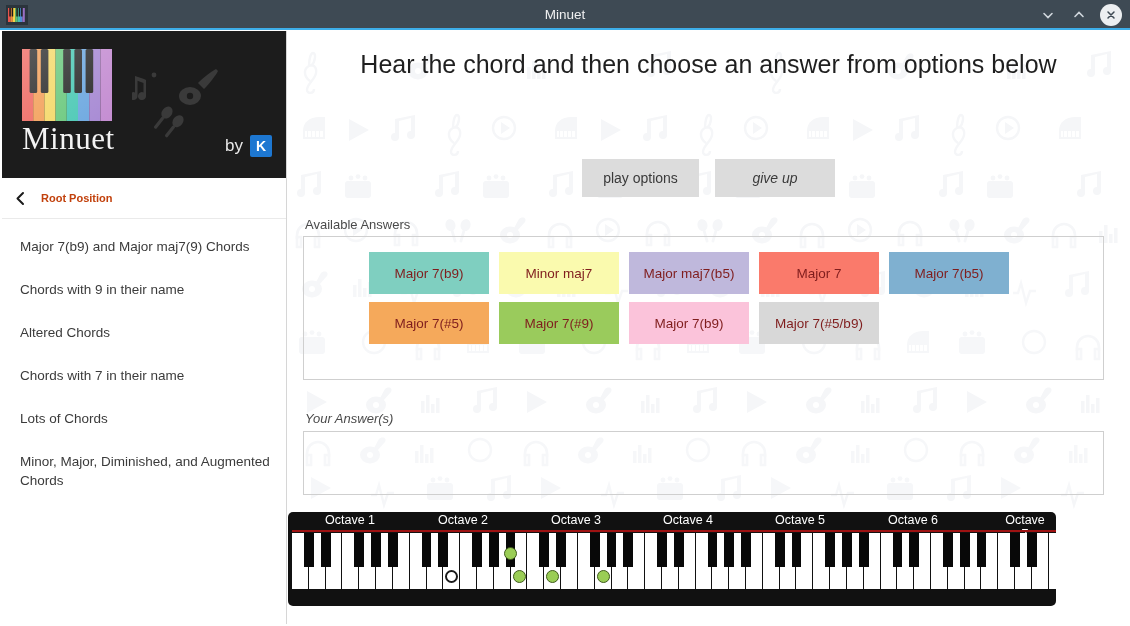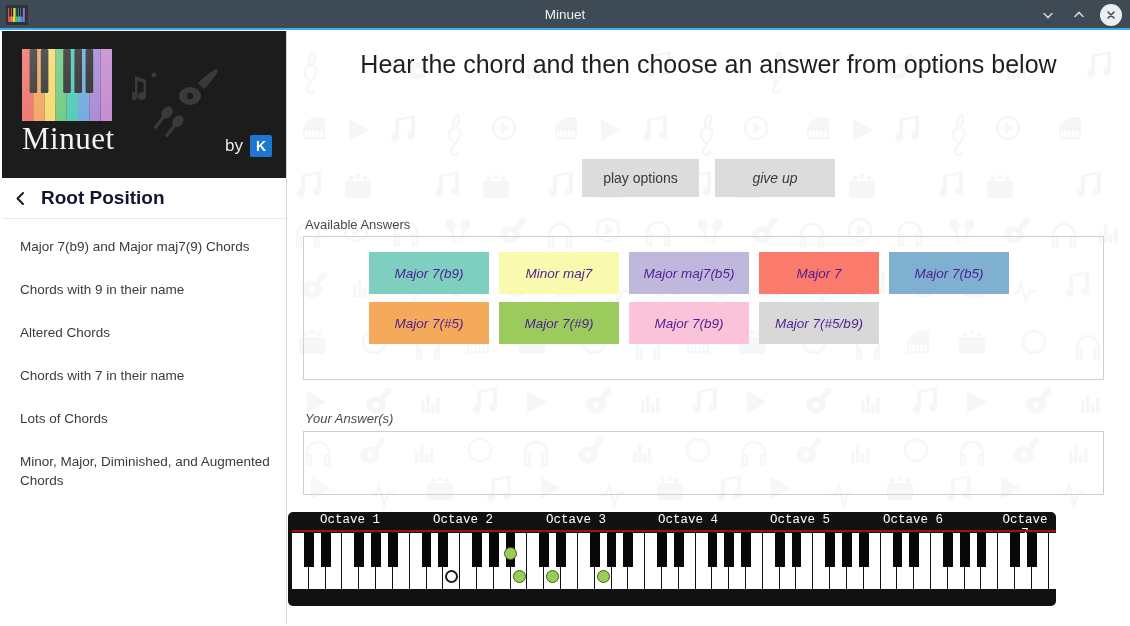--- a/index.html
+++ b/index.html
@@ -58,21 +58,21 @@
     display:flex;align-items:center;justify-content:center;
     color:#fff;font-size:14px;font-weight:bold;line-height:1;
   }
   .logo-deco{position:absolute;left:130px;top:38px;opacity:.13;}
 
   .sb-head{
     height:40px;display:flex;align-items:center;gap:14px;padding:0 0 0 12px;
     border-bottom:1px solid #eaeaea;
   }
   .sb-back{color:#1b1b1b;display:flex;align-items:center;}
-  .sb-head-label{font-size:19px;font-weight:bold;color:#0f172a;}
+  .sb-head-label{font-size:11px;font-weight:bold;color:#c2410c;}
 
   .sb-list{padding-top:6px;}
   .sb-item{
     padding:12px 16px 12px 18px;font-size:13.5px;color:#3b3b3b;line-height:19px;
     cursor:pointer;
   }
 
   
   .main{
     position:absolute;left:287px;top:31px;width:843px;height:593px;
@@ -103,31 +103,31 @@
     position:absolute;background:rgba(255,255,255,0.18);border:1px solid #cfcfcf;
   }
 
   #answers-label{left:18px;top:186px;}
   #answers-box{left:16px;top:205px;width:799px;height:142px;}
 
   .ans-grid{position:absolute;left:16px;top:205px;width:799px;height:142px;padding:16px 0 0 66px;box-sizing:border-box;}
   .ans-row{display:flex;gap:10px;margin-bottom:8px;}
   .ans-btn{
     width:120px;height:42px;border:none;cursor:pointer;
-    font-size:13.5px;color:#4c1d95;font-family:"Liberation Sans",sans-serif;
-    display:flex;align-items:center;justify-content:center;font-style:italic;
+    font-size:13.5px;color:#7f1d1d;font-family:"Liberation Sans",sans-serif;
+    display:flex;align-items:center;justify-content:center;
   }
 
   #your-label{left:18px;top:380px;font-style:italic;}
   #your-box{left:16px;top:400px;width:799px;height:62px;}
 
   
   .kbd{
     position:absolute;left:1px;top:481px;width:768px;height:94px;
-    background:#111111;border-radius:5px;overflow:hidden;font-family:Liberation Mono, monospace;
+    background:#111111;border-radius:5px;overflow:hidden;
   }
   .kbd-labels{position:relative;height:17px;}
   .oct-label{
     position:absolute;top:1px;color:#ffffff;font-size:12.5px;text-align:center;
     transform:translateX(-50%);
   }
   .kbd-redline{position:absolute;left:4px;top:18px;width:824px;height:2px;background:#9e1212;}
   .keys{position:absolute;left:4px;top:21px;width:824px;height:56px;}
   .wkey{
     position:absolute;top:0;height:56px;background:#ffffff;

